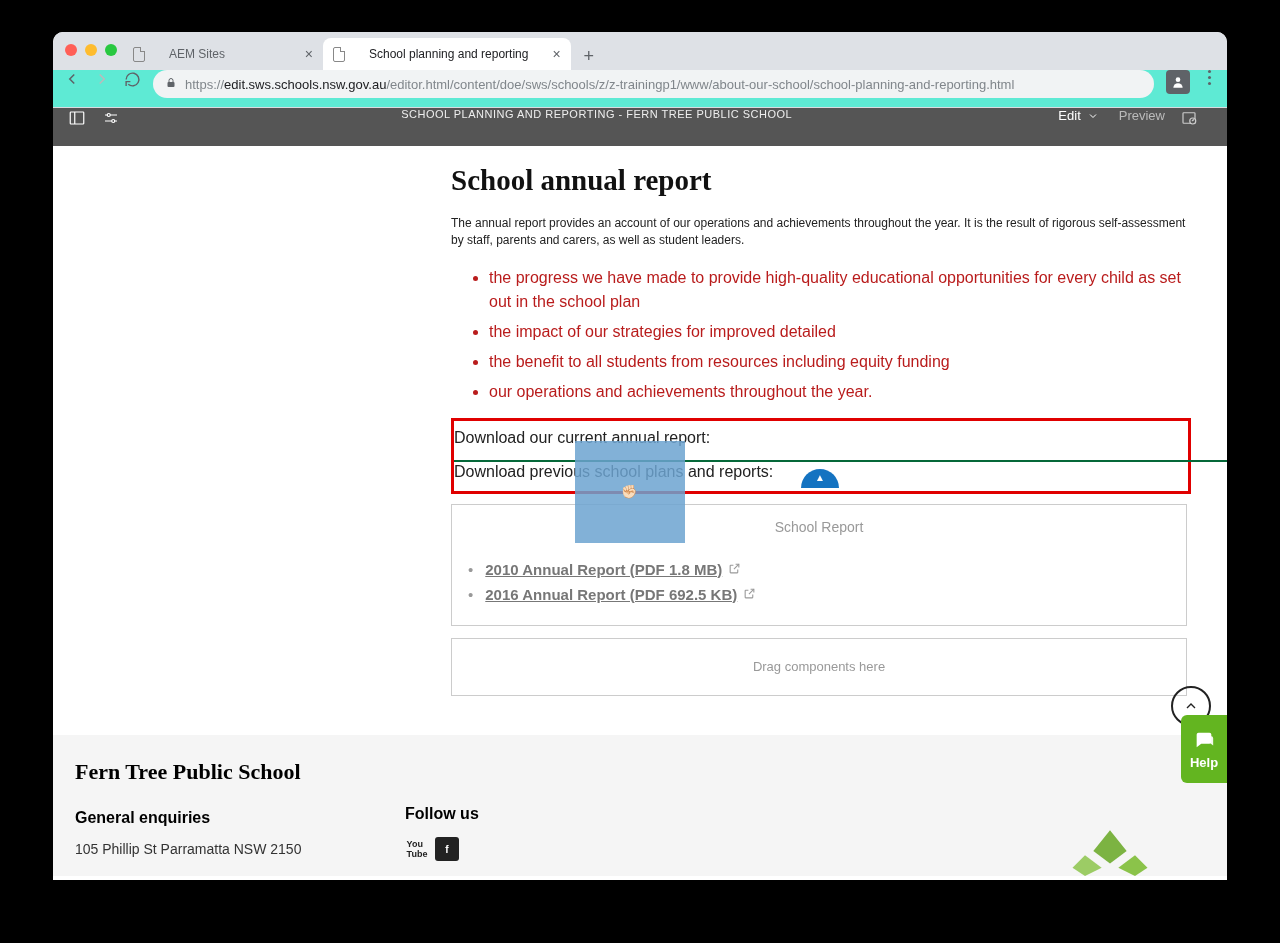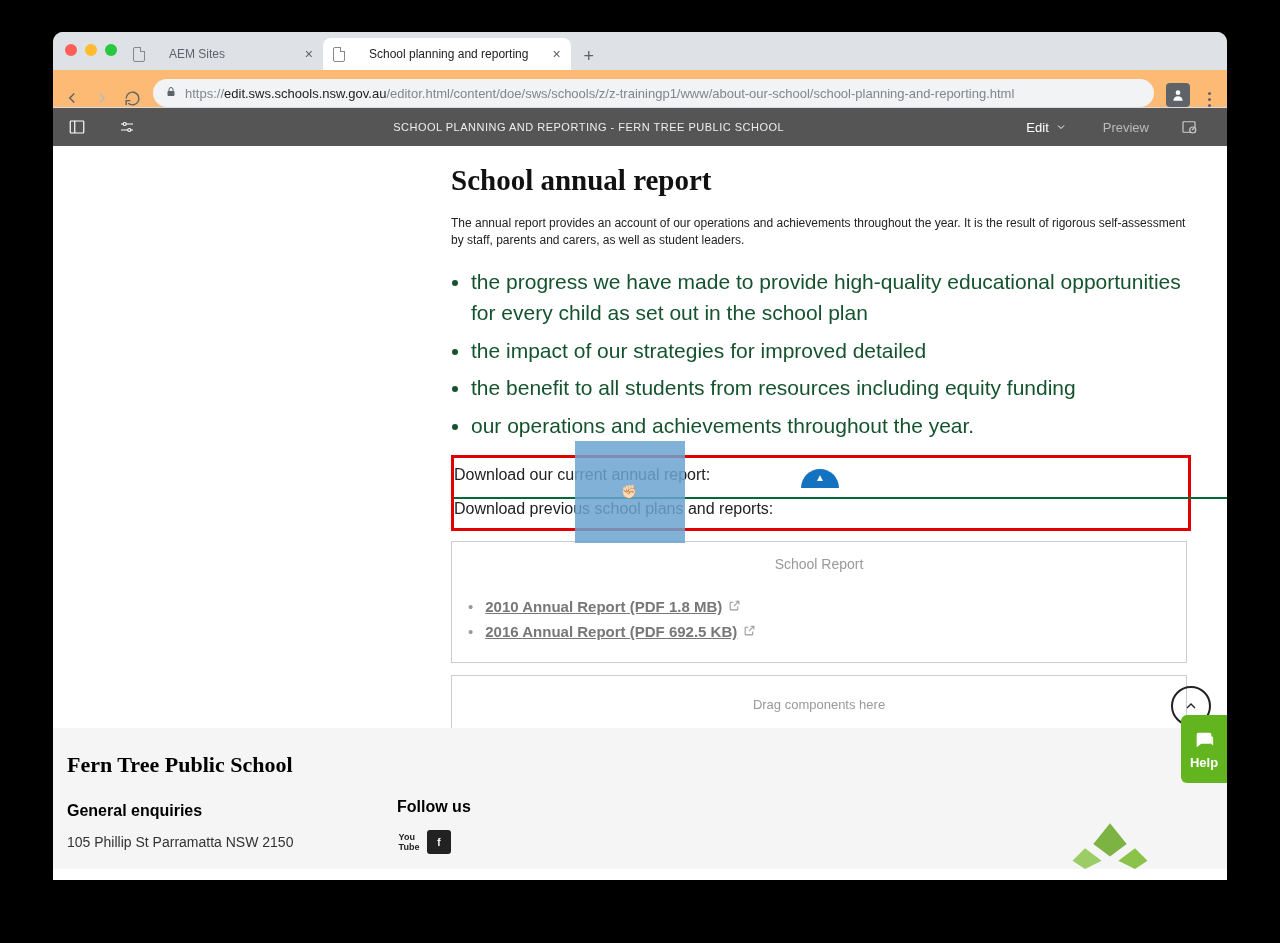--- a/index.html
+++ b/index.html
@@ -12,45 +12,45 @@
 .tl { width: 12px; height: 12px; border-radius: 50%; }
 .tl.r { background: #ff5f57; }
 .tl.y { background: #febc2e; }
 .tl.g { background: #28c840; }
 .tab { height: 32px; display: flex; align-items: center; padding: 0 10px; font-size: 12px; color: #5f6368; gap: 24px; min-width: 200px; position: relative; }
 .tab.active { background: #fff; border-radius: 8px 8px 0 0; color: #202124; justify-content: space-between; }
 .tab .close { margin-left: auto; font-size: 14px; color: #5f6368; cursor: pointer; }
 .newtab { width: 28px; height: 28px; display: flex; align-items: center; justify-content: center; font-size: 18px; color: #5f6368; margin-left: 4px; }
 
 
-.addr { height: 38px; background: #fdba74; border-bottom: 1px solid #dadce0; display: flex; align-items: flex-end; padding: 0 10px; gap: 12px; }
+.addr { height: 38px; background: #5eead4; border-bottom: 1px solid #dadce0; display: flex; align-items: flex-start; padding: 0 10px; gap: 12px; }
 .nav-ic { width: 18px; height: 18px; display: flex; align-items: center; justify-content: center; color: #5f6368; }
 .nav-ic.dis { color: #bbb; }
 .urlbox { flex: 1; height: 28px; background: #f1f3f4; border-radius: 14px; display: flex; align-items: center; padding: 0 12px; gap: 8px; font-size: 13px; color: #202124; }
 .urlbox .lock { color: #5f6368; font-size: 11px; }
 .urlbox .url-fade { color: #80868b; }
 .urlbox .url-dark { color: #202124; }
 .prof-ic { width: 24px; height: 24px; background: #5f6368; border-radius: 4px; display: flex; align-items: center; justify-content: center; color: #fff; font-size: 13px; }
 .dots { display: flex; flex-direction: column; gap: 3px; padding: 0 6px; }
 .dots span { width: 3px; height: 3px; background: #5f6368; border-radius: 50%; }
 
 
-.aem-bar { height: 38px; background: #555; display: flex; align-items: center; color: #fff; padding: 0 14px; font-size: 12px; gap: 16px; }
+.aem-bar { height: 38px; background: #555; display: flex; align-items: flex-start; color: #fff; padding: 0 14px; font-size: 12px; }
 .aem-ic { width: 20px; height: 20px; margin-right: 14px; display: flex; align-items: center; justify-content: center; }
 .aem-title { flex: 1; text-align: center; letter-spacing: .5px; color: #eee; font-size: 11px; }
 .aem-edit { display: flex; align-items: center; gap: 6px; font-size: 13px; margin-right: 20px; cursor: pointer; }
 .aem-prev { color: #bbb; font-size: 13px; margin-right: 14px; cursor: pointer; }
 
 
 .content { height: calc(100% - 114px); overflow: hidden; position: relative; background: #fff; }
 .inner { width: 740px; margin-left: 398px; padding-top: 18px; }
 h1.head { font-family: Georgia, "Times New Roman", serif; font-weight: 700; font-size: 29px; color: #111; margin-bottom: 18px; }
 .para { font-size: 12px; color: #222; line-height: 1.45; margin-bottom: 16px; }
 ul.bul { padding-left: 20px; margin-bottom: 14px; }
-ul.bul li { font-size: 21px; color: #14532d; line-height: 1.5; margin-bottom: 6px; }
+ul.bul li { font-size: 16px; color: #b91c1c; line-height: 1.5; margin-bottom: 6px; margin-left: 18px; }
 
 .redbox { border: 3px solid #e00000; padding: 8px 0 10px 0; position: relative; margin-top: 0; }
 .redbox hr { border: none; border-top: 2px solid #056839; position: absolute; left: 0; right: -322px; top: 39px; }
 .dl { font-size: 16px; color: #222; }
 
 .blue-sel { position: absolute; width: 110px; height: 102px; background: #6ca3d0; opacity: .85; left: 522px; top: 295px; z-index: 5; }
 .blue-circ { position: absolute; width: 38px; height: 19px; background: #1473c1; border-radius: 38px 38px 0 0; left: 748px; top: 323px; z-index: 6; display: flex; align-items: flex-start; justify-content: center; color: #fff; font-size: 10px; padding-top: 3px; }
 .grab { position: absolute; left: 568px; top: 338px; z-index: 7; font-size: 13px; }
 
 .component { border: 1px solid #ccc; margin-top: 10px; padding: 14px 16px; width: 736px; }
@@ -60,21 +60,21 @@
 .report-list li::before { content: "•"; margin-right: 6px; }
 .report-list a { color: #777; font-weight: 700; text-decoration: underline; }
 .ext-ic { color: #999; }
 
 .drop { border: 1px solid #ccc; width: 736px; height: 58px; margin-top: 12px; display: flex; align-items: center; justify-content: center; color: #999; font-size: 13px; }
 
 .scrolltop { position: absolute; right: 16px; bottom: 154px; width: 40px; height: 40px; border: 2px solid #222; border-radius: 50%; display: flex; align-items: center; justify-content: center; }
 .scrolltop svg { width: 16px; height: 16px; }
 
 .footer-rule { position: absolute; left: 0; right: 0; bottom: 111px; height: 5px; background: #056839; }
-.footer { position: absolute; left: 0; right: 0; bottom: 11px; height: 141px; background: #f5f5f5; padding: 24px 30px 0 14px; display: flex; }
+.footer { position: absolute; left: 0; right: 0; bottom: 4px; height: 141px; background: #f5f5f5; padding: 24px 30px 0 22px; display: flex; }
 .foot-col { width: 330px; }
 .foot-h { font-family: Georgia, serif; font-weight: 700; font-size: 22px; margin-bottom: 24px; }
 .foot-sub { font-weight: 700; font-size: 16px; margin-bottom: 14px; }
 .foot-txt { font-size: 14px; color: #333; }
 .soc { display: flex; gap: 6px; }
 .soc-ic { width: 24px; height: 24px; display: flex; align-items: center; justify-content: center; font-size: 10px; font-weight: 700; background: #222; color: #fff; border-radius: 3px; }
 .soc-ic.yt { background: transparent; color: #222; font-size: 9px; border: none; }
 
 .help-tab { position: absolute; right: 0; top: 569px; width: 46px; height: 68px; background: #63b520; border-radius: 6px 0 0 6px; z-index: 20; display: flex; flex-direction: column; align-items: center; justify-content: center; color: #fff; gap: 4px; }
 .help-tab span { font-size: 13px; font-weight: 700; }

